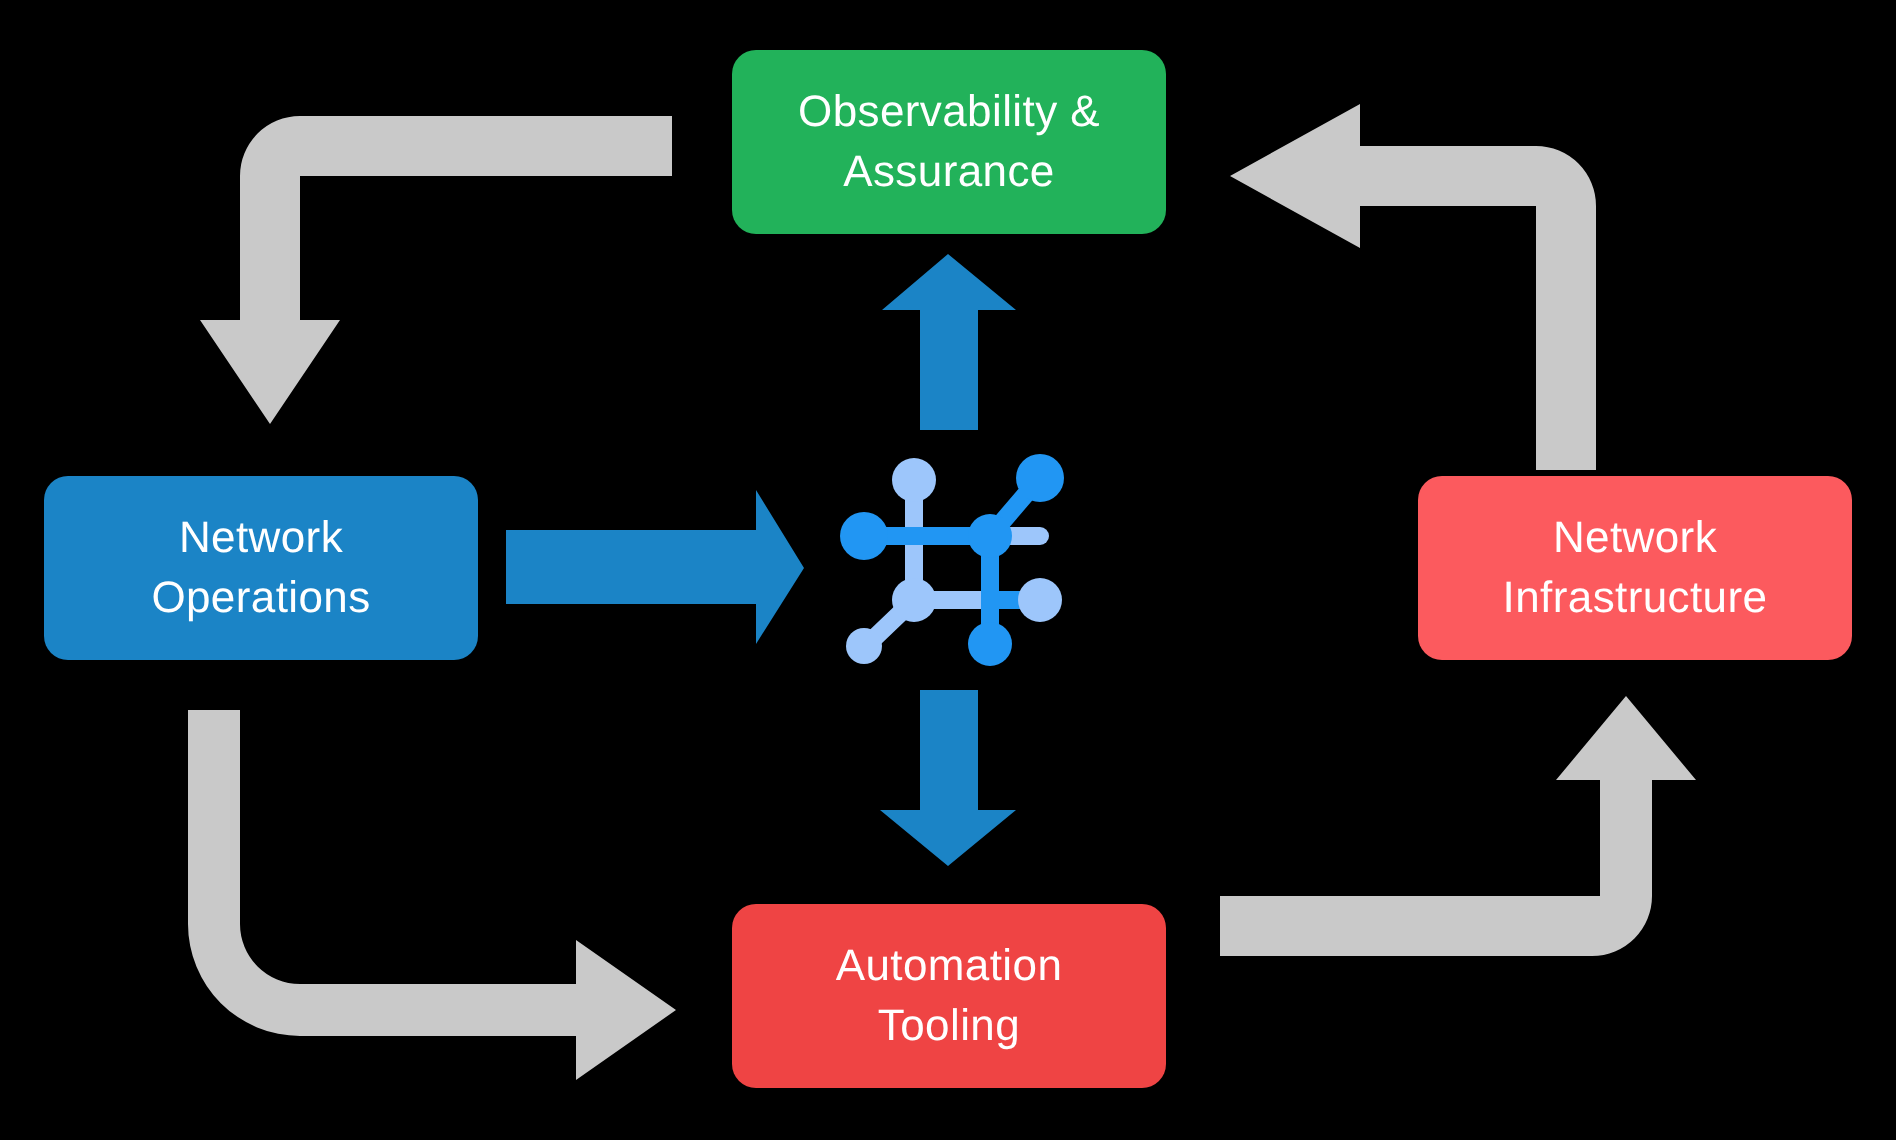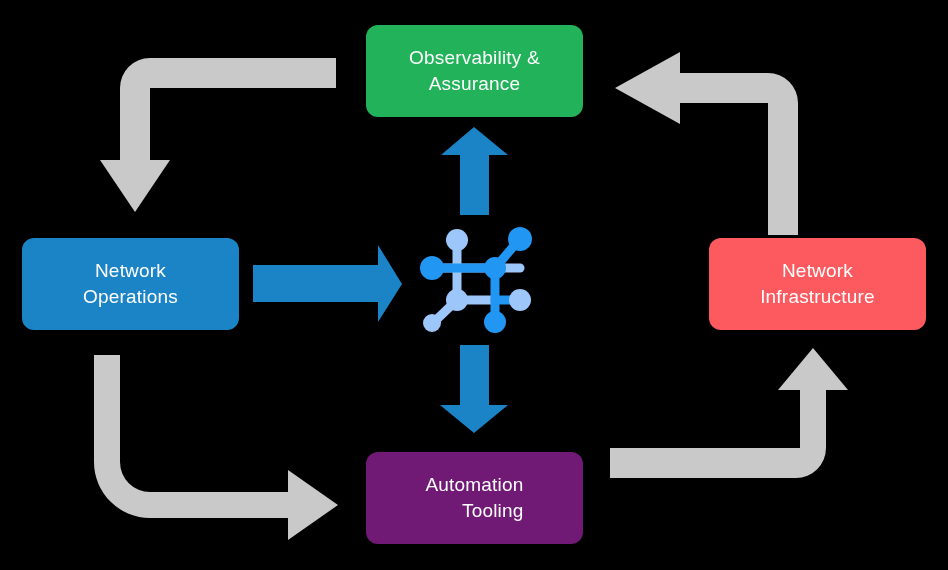--- a/index.html
+++ b/index.html
@@ -20,21 +20,21 @@
     background: #000000;
   }
   .node-box {
     position: absolute;
     border-radius: 12px;
     display: flex;
     align-items: center;
     justify-content: center;
     text-align: center;
     color: #ffffff;
-    font-size: 19px;
+    font-size: 22px;
     line-height: 1.35;
     font-weight: 400;
     letter-spacing: 0.2px;
     box-sizing: border-box;
     padding: 4px 10px;
     white-space: pre-line;
   }
   #box-observability {
     left: 366px; top: 25px; width: 217px; height: 92px;
     background: #22b25a;
@@ -42,22 +42,21 @@
   #box-network-operations {
     left: 22px; top: 238px; width: 217px; height: 92px;
     background: #1b84c6;
   }
   #box-network-infrastructure {
     left: 709px; top: 238px; width: 217px; height: 92px;
     background: #fc5a5e;
   }
   #box-automation-tooling {
     left: 366px; top: 452px; width: 217px; height: 92px;
-    background: #701a75;
-    text-align: right;
+    background: #ef4444;
   }
   .svg-layer {
     position: absolute;
     left: 0; top: 0;
     width: 948px;
     height: 570px;
     pointer-events: none;
   }
 </style>
 </head>

